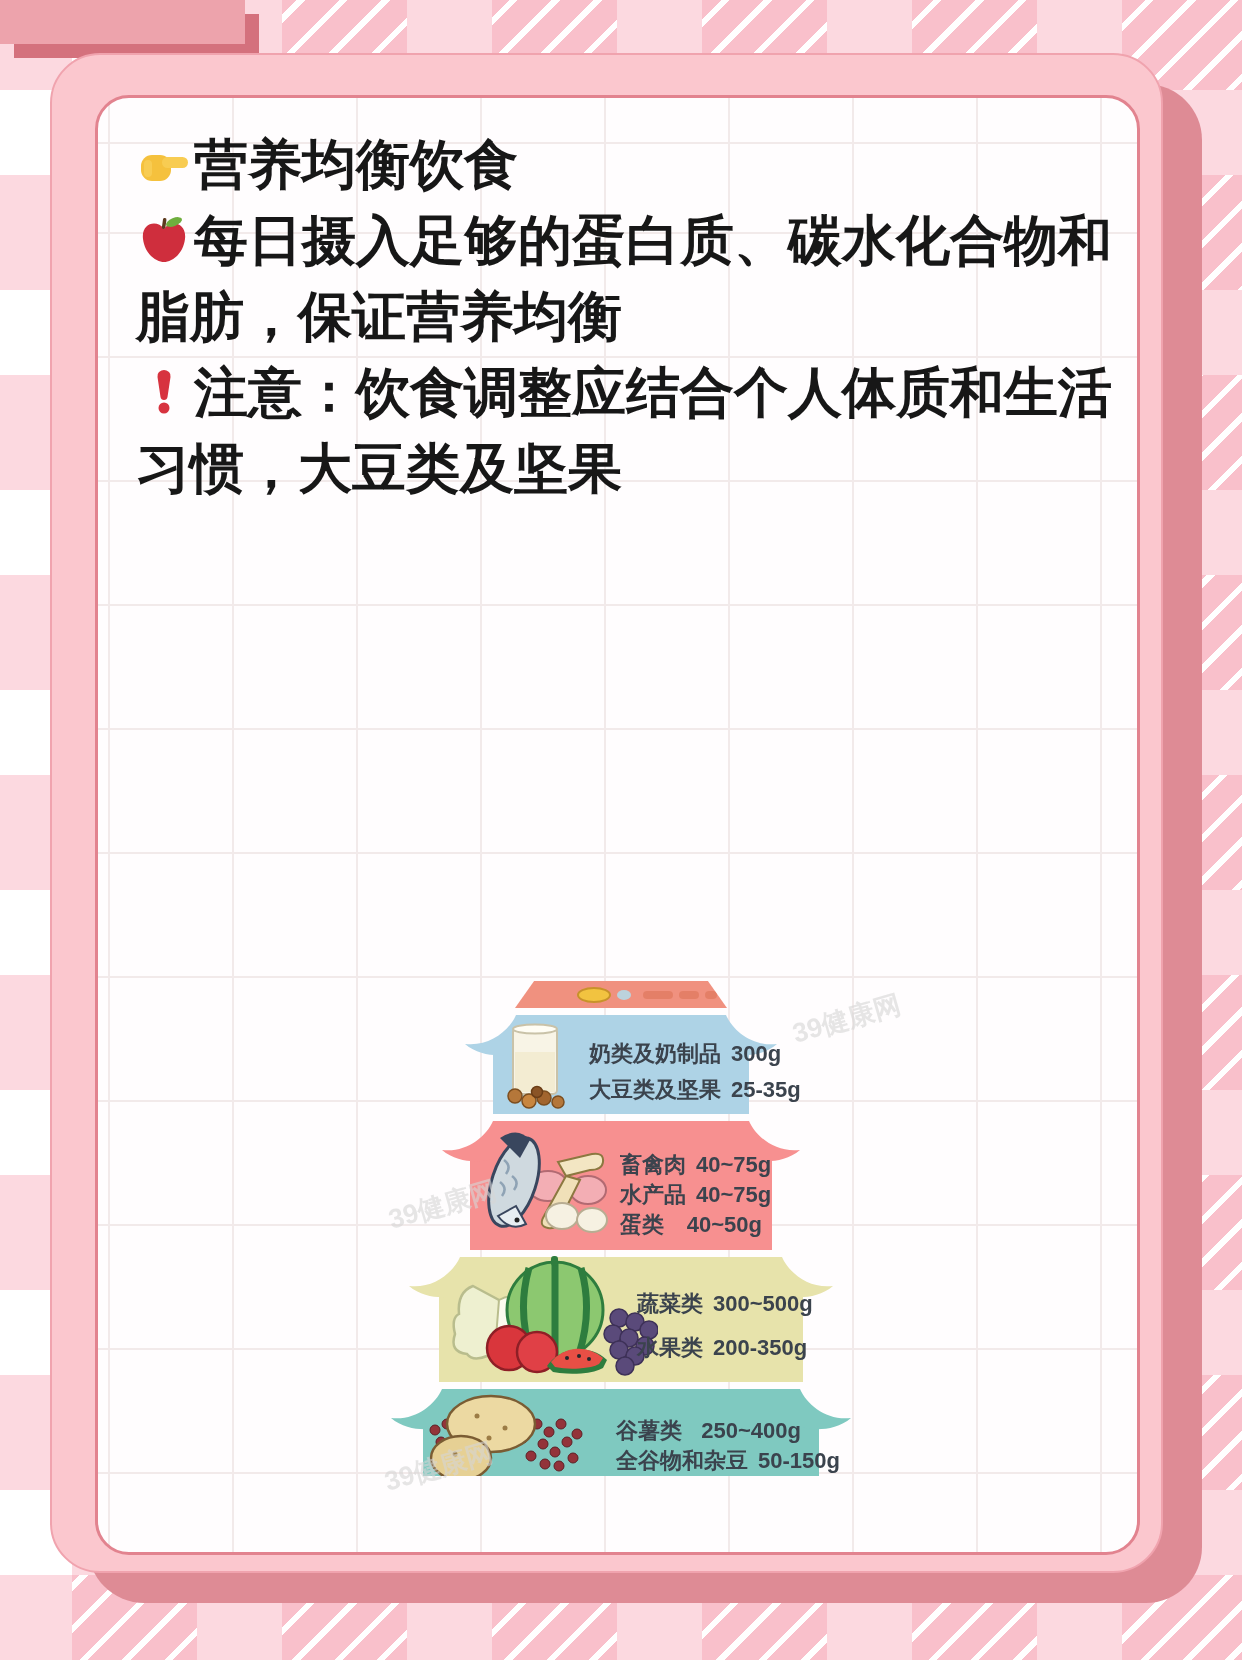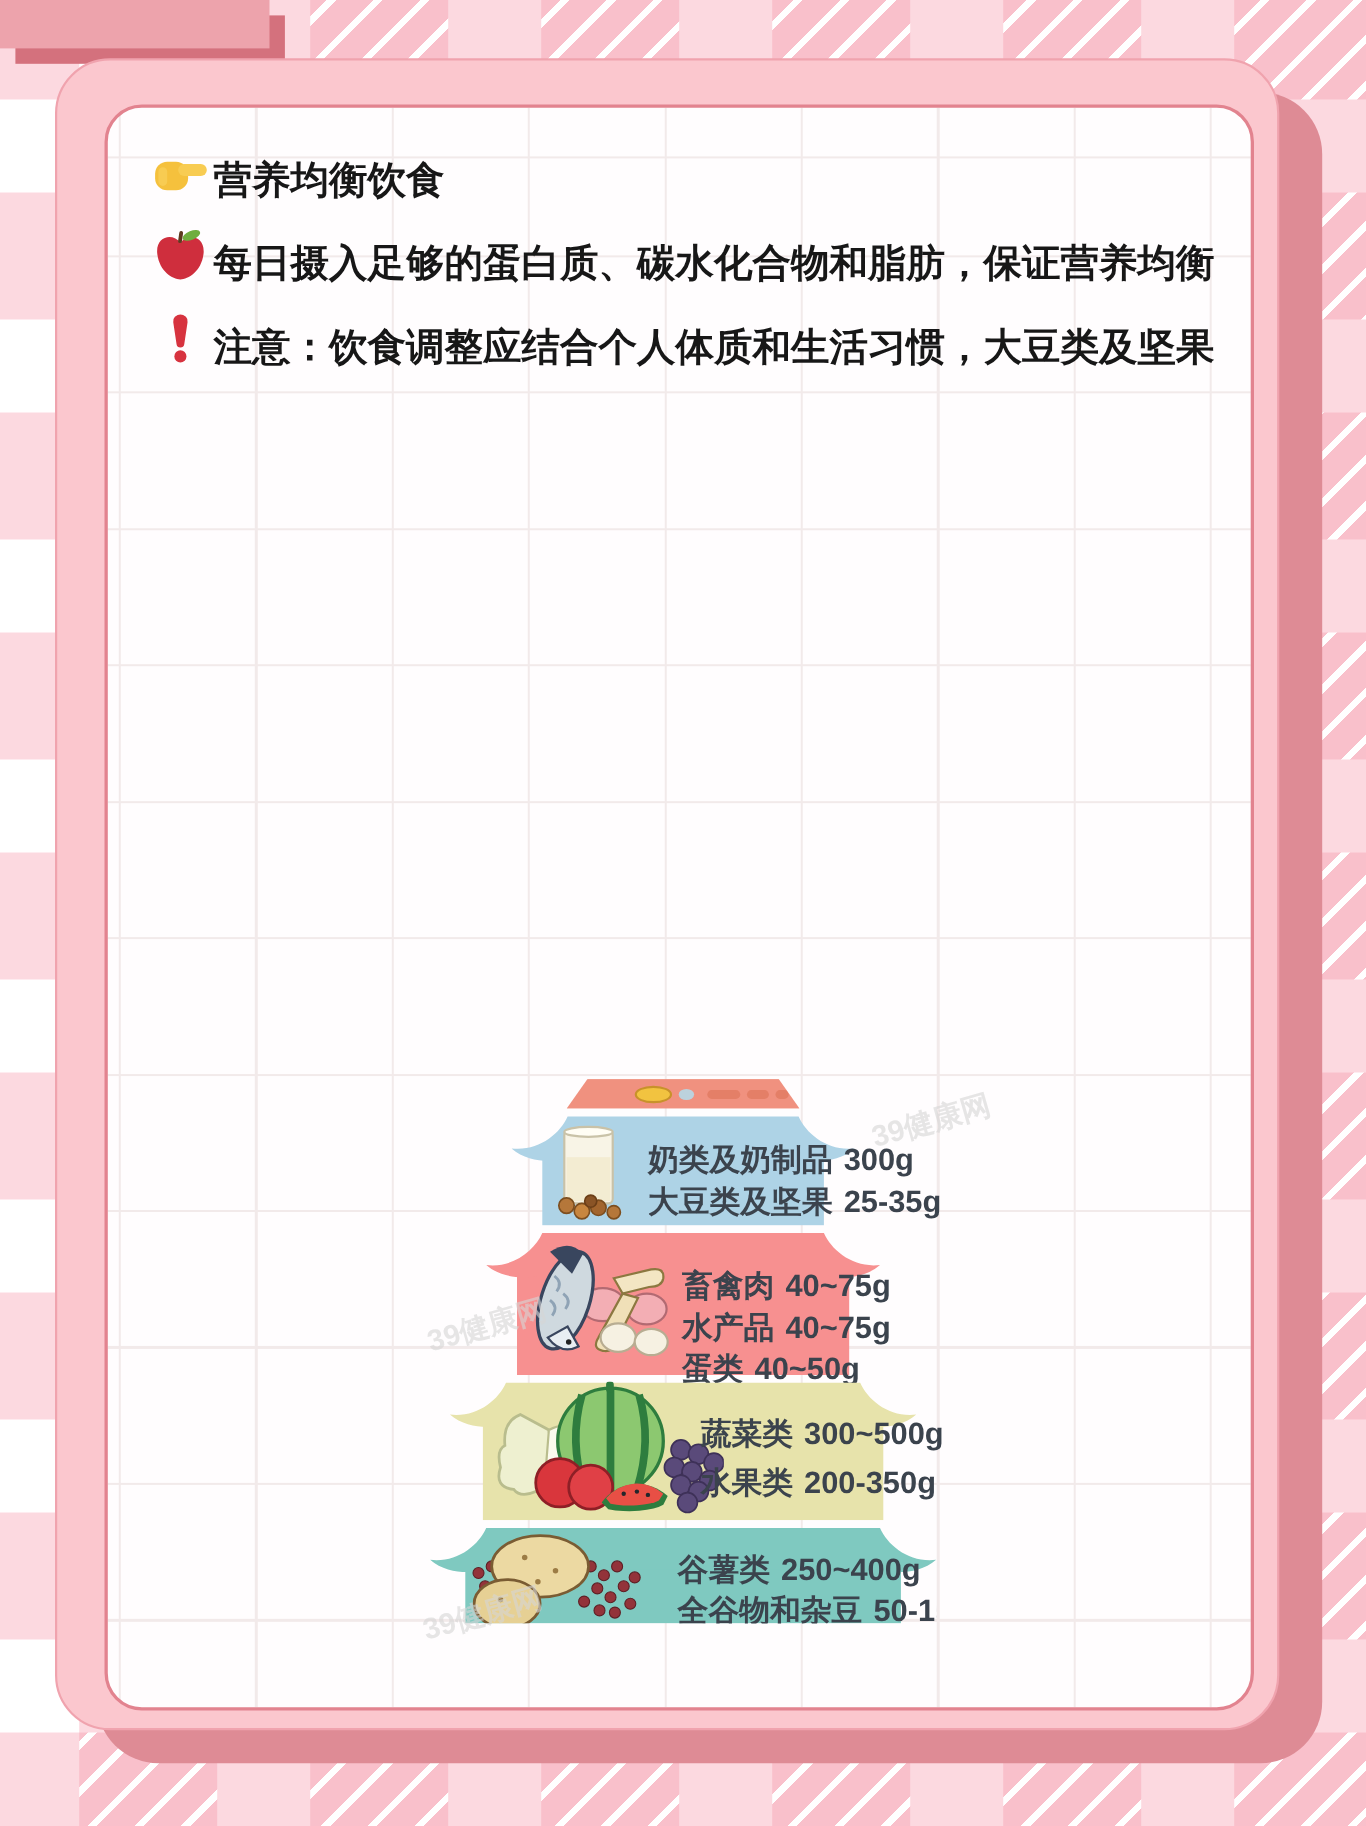--- a/index.html
+++ b/index.html
@@ -13,46 +13,46 @@
     background-position:72px 175px, 0 0;
     background-repeat:repeat, repeat;}
   .corner-accent{position:absolute;left:0;top:0;width:245px;height:44px;background:#eda3ac;box-shadow:14px 14px 0 #d4717d;}
   .card-shadow{position:absolute;left:88px;top:84px;width:1114px;height:1519px;border-radius:56px;background:#de8b95;}
   .card{position:absolute;left:50px;top:53px;width:1113px;height:1520px;border-radius:50px;background:#fbc7ce;border:2px solid #f0a3ae;box-sizing:border-box;}
   .card-inner{position:absolute;left:43px;top:40px;width:1045px;height:1460px;border-radius:34px;background:#fffdfe;border:3px solid #e2838f;box-sizing:border-box;overflow:hidden;
     background-image:
       repeating-linear-gradient(90deg,#f2eaea 0 2px, rgba(255,255,255,0) 2px 124px),
       repeating-linear-gradient(0deg,#f2eaea 0 2px, rgba(255,255,255,0) 2px 124px);
     background-position:10px 0, 0 46px;}
-  .notes{position:absolute;left:38px;top:28px;width:980px;color:#171717;font-size:35px;line-height:76px;font-weight:800;letter-spacing:0;}
+  .notes{position:absolute;left:38px;top:28px;width:980px;color:#171717;font-size:54px;line-height:76px;font-weight:800;letter-spacing:0;}
   .note{margin:0;}
   .emoji{display:inline-block;width:56px;height:56px;vertical-align:-9px;margin-right:2px;}
   .emoji svg{display:block;width:56px;height:56px;}
   
   .pyramid{position:absolute;left:293px;top:883px;width:460px;height:550px;}
   .tier{position:absolute;}
   .tier svg.shape{position:absolute;left:0;top:0;display:block;}
   .tier .art{position:absolute;}
-  .rows{position:absolute;display:flex;flex-direction:column;justify-content:space-around;font-size:28px;font-weight:700;color:#3b434d;}
+  .rows{position:absolute;display:flex;flex-direction:column;justify-content:space-around;font-size:22px;font-weight:700;color:#3b434d;}
   .trow{display:flex;justify-content:space-between;align-items:center;white-space:nowrap;}
   .trow .tval{margin-left:10px;}
   .tier-top{left:124px;top:0;width:212px;height:27px;background:#f0917f;
     -webkit-clip-path:polygon(9% 0,91% 0,100% 100%,0 100%);clip-path:polygon(9% 0,91% 0,100% 100%,0 100%);}
   .tier-top .dish{position:absolute;left:62px;top:6px;width:34px;height:16px;border-radius:50%;background:#f2c340;border:2px solid #c8922a;box-sizing:border-box;}
   .tier-top .blob{position:absolute;left:102px;top:9px;width:14px;height:10px;border-radius:50%;background:#bcd2dd;}
   .tier-top .ghost{position:absolute;top:10px;height:8px;border-radius:4px;background:#e07a5f;opacity:.75;}
   .g1{left:128px;width:30px;} .g2{left:164px;width:20px;} .g3{left:190px;width:12px;}
   .tier-dairy{left:74px;top:31px;width:312px;height:102px;}
   .tier-meat{left:51px;top:137px;width:358px;height:132px;}
   .tier-produce{left:18px;top:273px;width:424px;height:128px;}
   .tier-grains{left:0;top:405px;width:460px;height:90px;overflow:hidden;}
   .rows-dairy{top:24px;bottom:6px;right:28px;width:160px;}
   .rows-meat{top:32px;bottom:10px;right:38px;width:142px;}
   .rows-produce{top:28px;bottom:12px;right:36px;width:160px;}
-  .rows-grains{top:22px;height:52px;right:50px;width:185px;justify-content:space-between;}
+  .rows-grains{top:34px;height:52px;right:50px;width:185px;justify-content:center;}
   .wm{position:absolute;color:#d6d6d6;font-weight:700;font-size:27px;opacity:.6;transform:rotate(-16deg);white-space:nowrap;}
   .wm1{left:400px;top:20px;} .wm2{left:-4px;top:206px;} .wm3{left:-8px;top:468px;}
 </style>
 </head>
 <body>
 
 <div class="stage">
   <div class="corner-accent"></div>
   <div class="card-shadow"></div>
 

